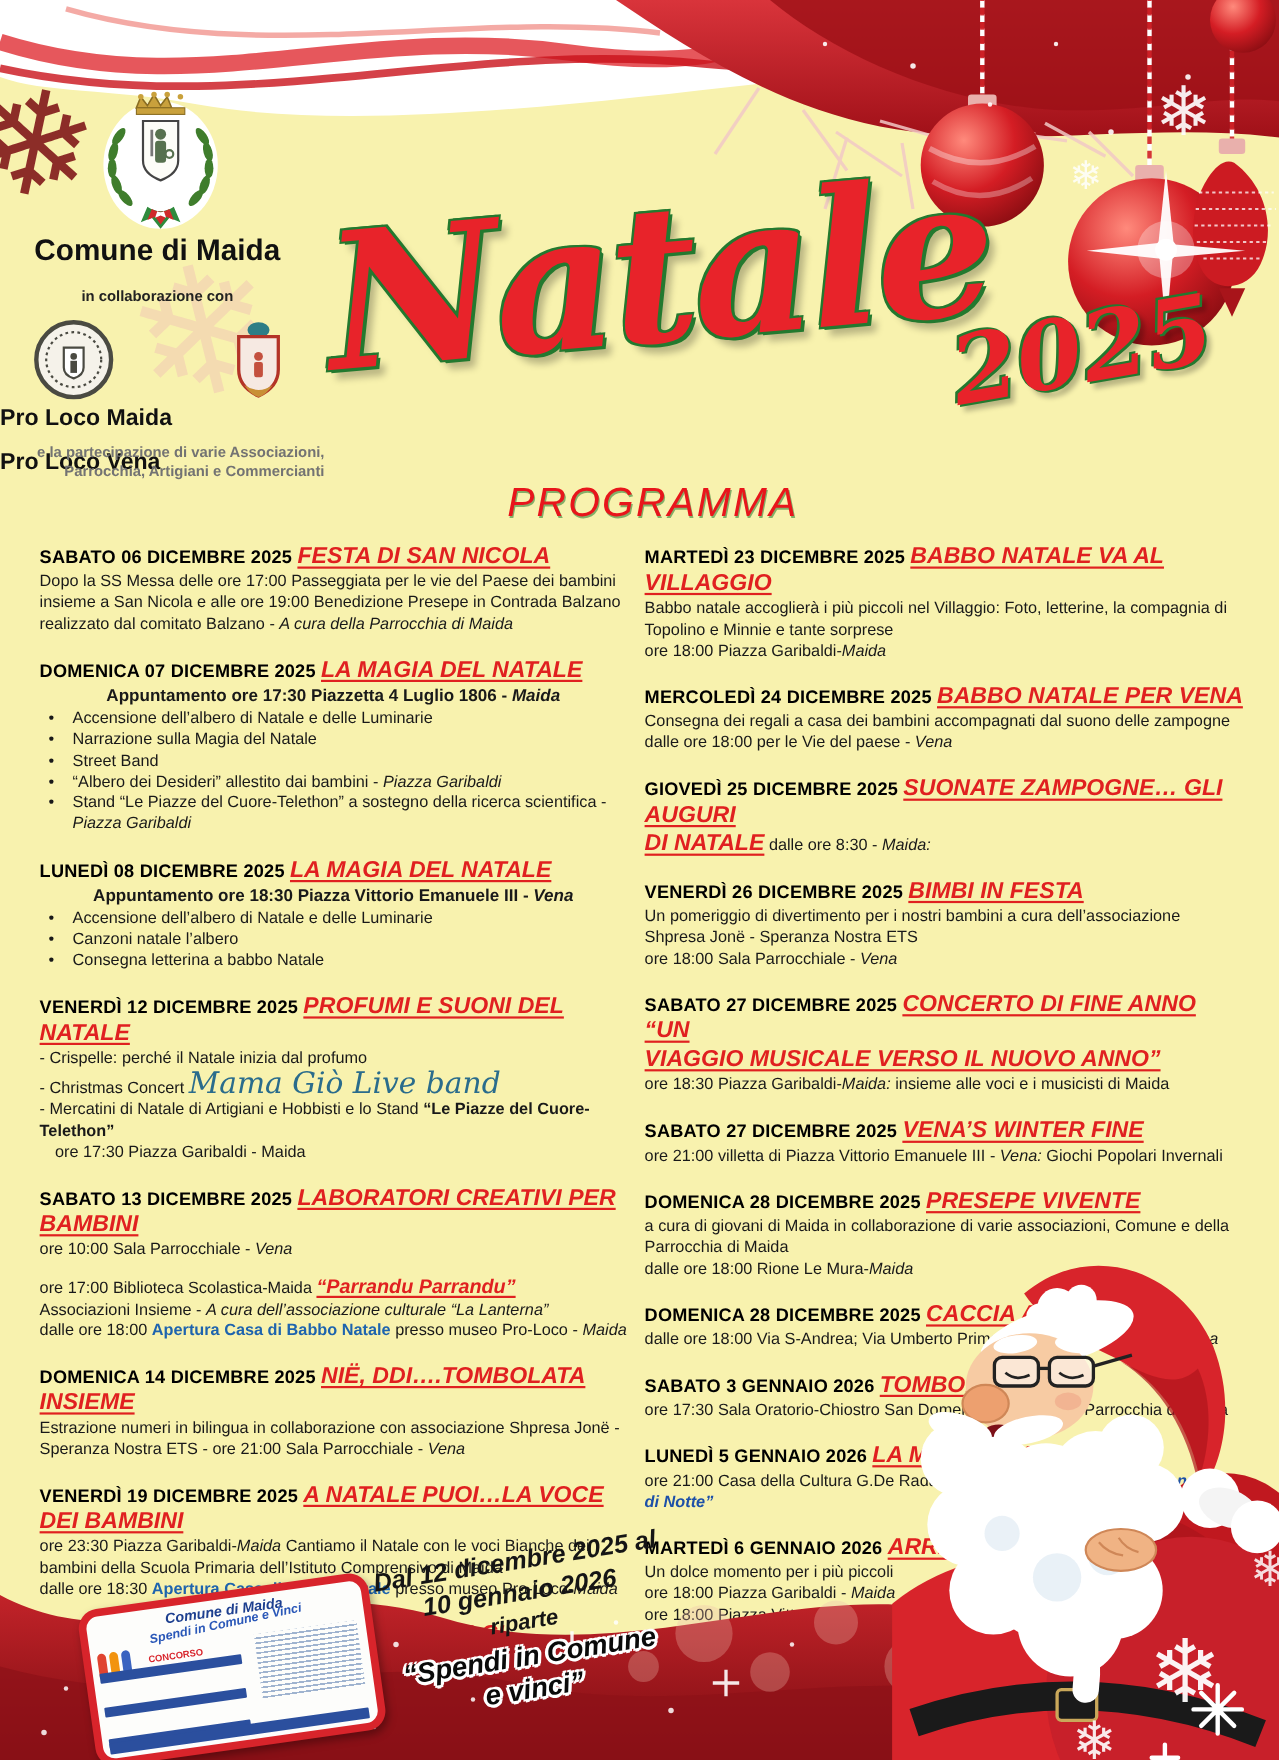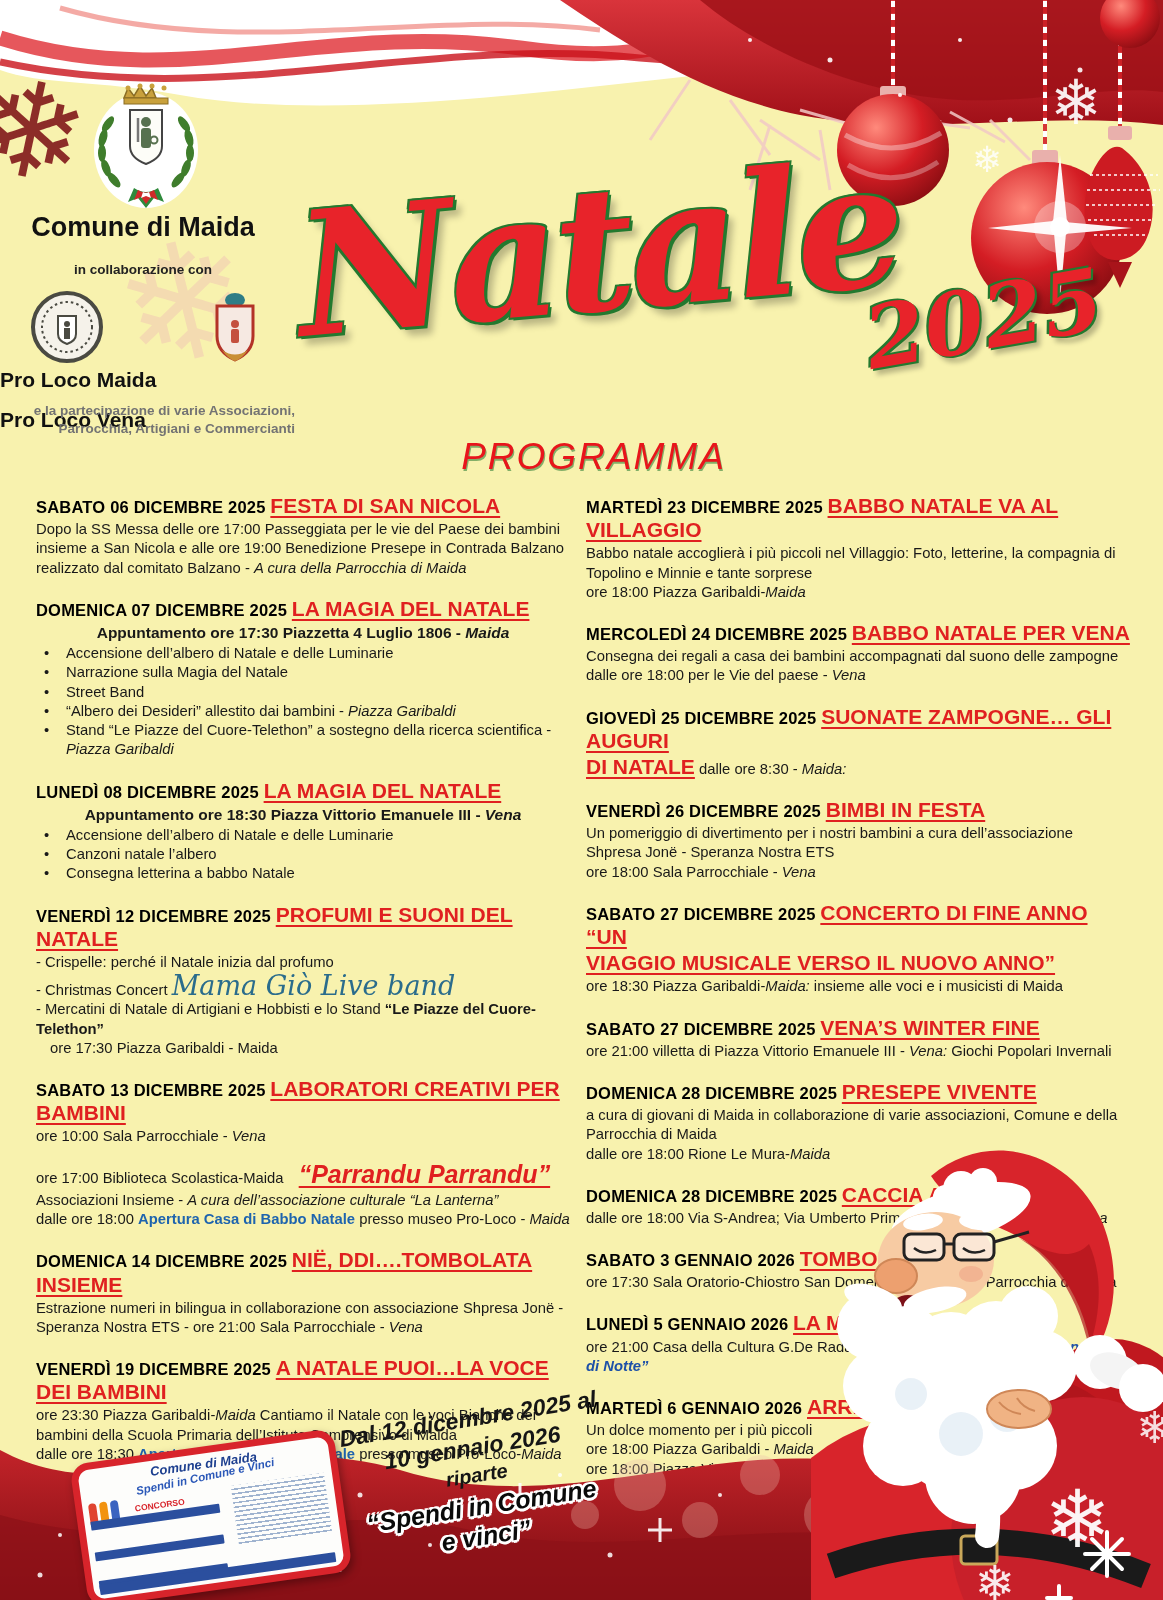--- a/index.html
+++ b/index.html
@@ -35,35 +35,35 @@
       font-style:italic;font-weight:bold;font-size:86px;color:#e8232a;transform:rotate(-10deg);
       text-shadow:2px 2px 0 #23792f,-2px -2px 0 #23792f,5px 7px 5px rgba(0,0,0,.25);}
   .programma{position:absolute;top:436px;left:0;width:100%;text-align:center;z-index:2;color:#e8151b;
       font-size:37px;font-weight:normal;font-style:italic;letter-spacing:2px;text-shadow:1px 2px 0 rgba(35,121,47,.55);padding-left:12px;}
   
   .columns{position:absolute;top:494px;left:36px;width:1094px;display:grid;
            grid-template-columns:534px 1fr;column-gap:16px;z-index:2;}
   .event{margin-bottom:19px;}
   .ev-head{line-height:1.15;margin-bottom:2px;}
   .ev-date{font-weight:bold;font-size:16.5px;color:#000000;letter-spacing:.2px;}
-  .ev-title{color:#e02020;font-weight:bold;font-size:21px;
+  .ev-title{color:#e02020;font-weight:bold;font-style:italic;font-size:21px;
             text-decoration:underline;text-decoration-thickness:2px;text-underline-offset:3px;}
   .line{font-size:14.8px;color:#191919;line-height:1.3;}
   .line.sub{text-align:center;font-weight:bold;font-size:15.5px;margin:1px 0;}
   .line.bullet{position:relative;padding-left:30px;}
   .line.bullet::before{content:"\2022";position:absolute;left:8px;top:0;}
   .line.indent{padding-left:14px;}
   .line.gap{height:12px;}
   .seg-i{font-style:italic;}
   .seg-b{font-weight:bold;}
   .seg-blue{color:#1e64ae;font-weight:bold;}
   .seg-bluei{color:#1d50a8;font-weight:bold;font-style:italic;}
   .seg-script{font-family:"DejaVu Serif",serif;font-style:italic;color:#2a6c8c;font-size:27px;line-height:1;}
-  .seg-redtitle{color:#e02020;font-weight:bold;font-style:italic;font-size:25px;
-                text-decoration:underline;text-decoration-thickness:2px;text-underline-offset:3px;margin-left:11px;}
+  .seg-redtitle{color:#e02020;font-weight:bold;font-style:italic;font-size:18px;
+                text-decoration:underline;text-decoration-thickness:2px;text-underline-offset:3px;}
   .seg-plain{font-weight:normal;font-style:normal;font-size:14.8px;color:#191919;}
   .seg-plaini{font-weight:normal;font-style:italic;font-size:14.8px;color:#191919;}
   
   .contest{margin-top:28px;width:310px;margin-left:20px;text-align:center;}
   .contest-l1{color:#1565b5;font-weight:bold;font-size:21px;}
   .contest-l2{color:#2f86c8;font-weight:bold;font-size:18px;margin-top:5px;}
   .contest-l3{color:#2f86c8;font-weight:bold;font-size:16px;}
   
   .promo-card{position:absolute;left:78px;top:1446px;width:252px;height:130px;transform:rotate(-8deg);
       background:#d8242b;border-radius:18px;padding:7px;z-index:3;box-shadow:2px 4px 8px rgba(0,0,0,.35);}

